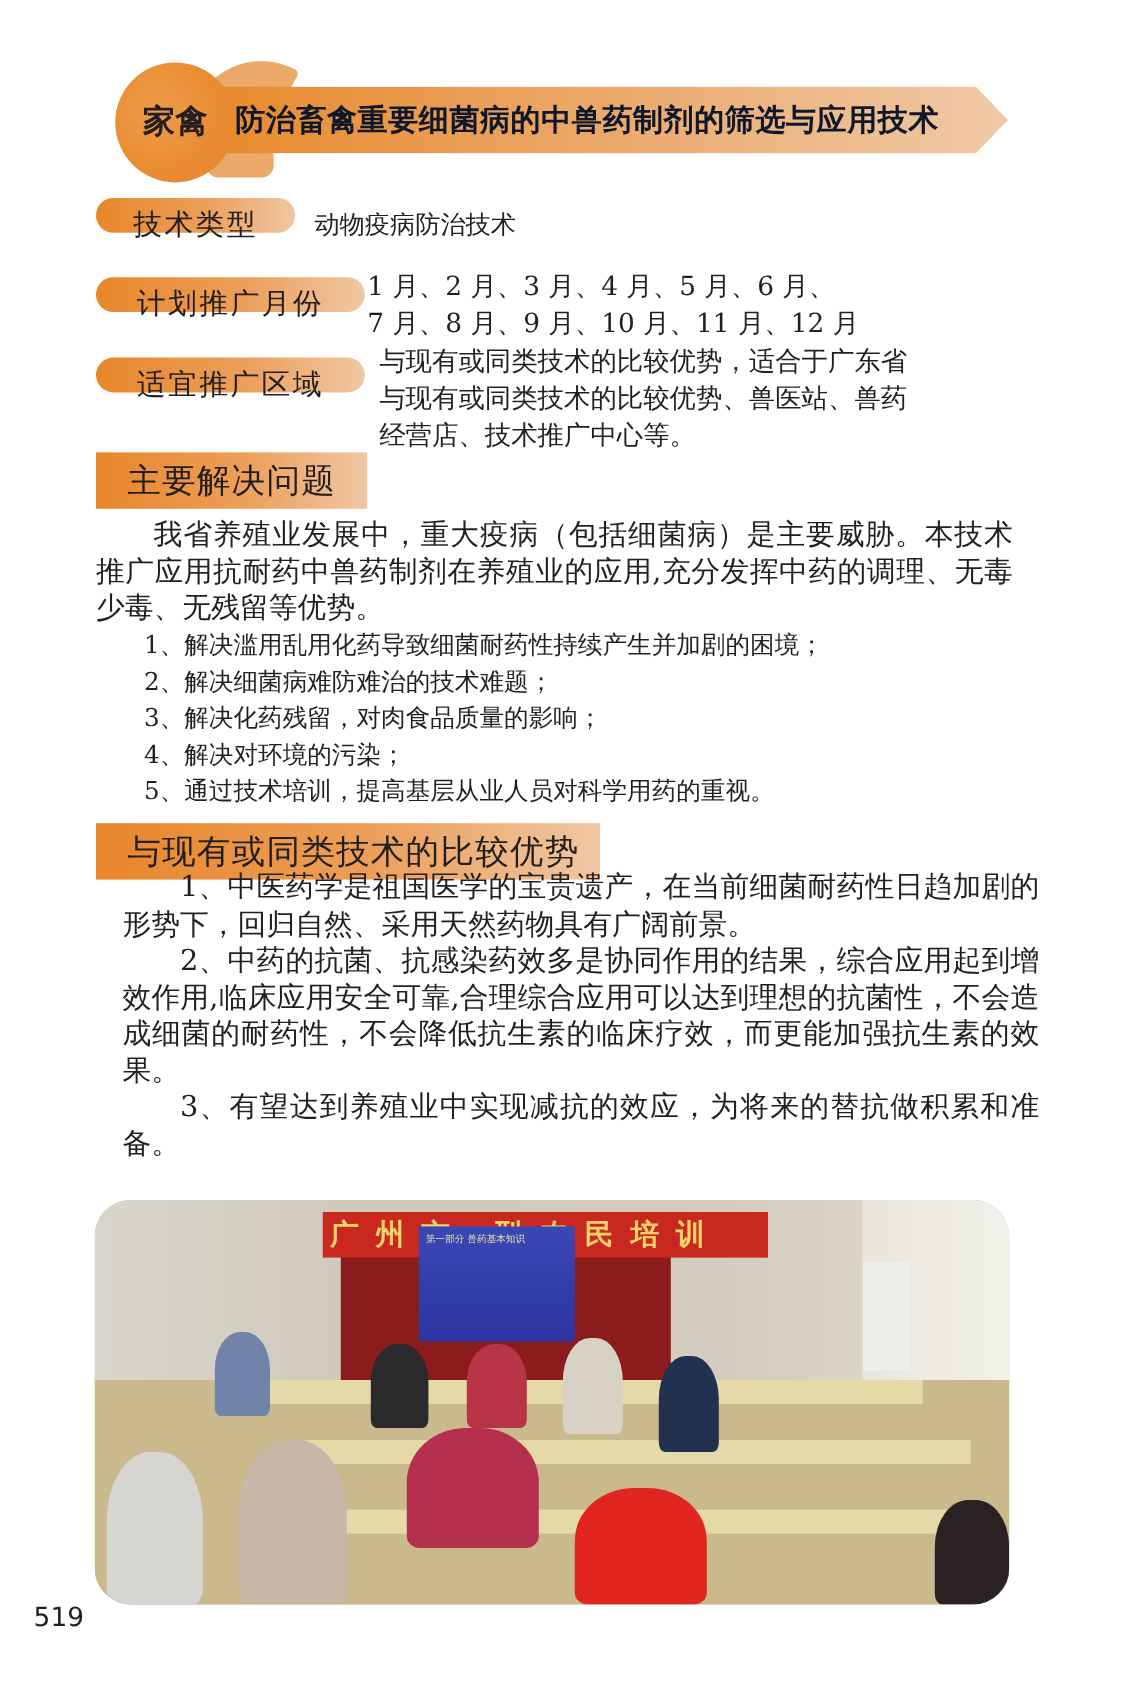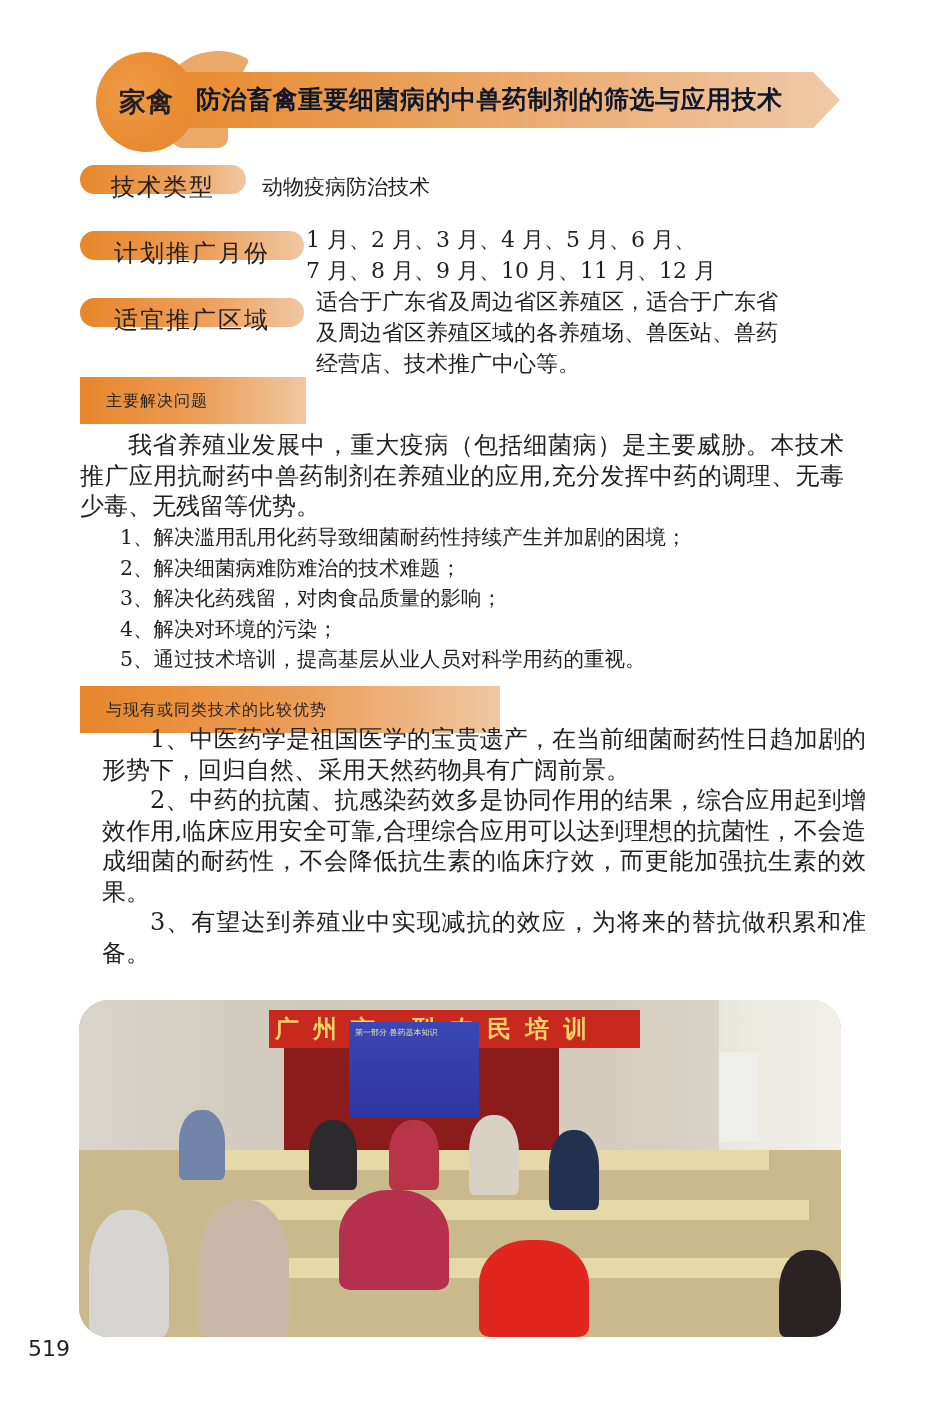--- a/index.html
+++ b/index.html
@@ -44,21 +44,21 @@
     height:29px; border-radius:23px;
     background:linear-gradient(90deg,#e8862a 0%,#ec9f5a 55%,#f0c7a3 100%);
     font-family:"DejaVu Sans","Liberation Sans",sans-serif; font-size:24px; color:#231f20;
     line-height:45px; text-align:center; letter-spacing:2px;
   }
   .value { font-size:22px; line-height:31px; color:#231f20; }
 
   
   .sec {
     height:47px; background:linear-gradient(90deg,#e8862a 0%,#ec9f5a 55%,#f0c7a3 100%);
-    font-family:Liberation Sans, sans-serif; font-size:16px; color:#231f20;
+    font-family:Liberation Sans, sans-serif; font-size:28px; color:#231f20;
     line-height:47px; padding-left:26px; box-sizing:border-box; letter-spacing:1px;
   }
 
   .para { left:80px; width:764px; font-size:24px; line-height:30.5px; text-align:justify; }
   .para p { margin:0; text-indent:2em; }
   .list { left:80px; width:764px; font-size:20.5px; line-height:30.5px; }
   .list div { padding-left:40px; white-space:nowrap; }
 
   
   .photo {
@@ -91,22 +91,22 @@
 <div class="abs value" style="left:262px;top:172px;font-size:21px;">动物疫病防治技术</div>
 
 <div class="abs pill" style="left:80px;top:231px;width:224px;">计划推广月份</div>
 <div class="abs value" style="left:306px;top:224px;">
   <div>1 月、2 月、3 月、4 月、5 月、6 月、</div>
   <div>7 月、8 月、9 月、10 月、11 月、12 月</div>
 </div>
 
 <div class="abs pill" style="left:80px;top:298px;width:224px;">适宜推广区域</div>
 <div class="abs value" style="left:316px;top:286px;width:528px;">
-  <div>适合于广东省及周边省区养殖区，适合于广东省</div>
-  <div>及周边省区养殖区域的各养殖场、兽医站、兽药</div>
+  <div>与现有或同类技术的比较优势，适合于广东省</div>
+  <div>与现有或同类技术的比较优势、兽医站、兽药</div>
   <div>经营店、技术推广中心等。</div>
 </div>
 
 <div class="abs sec" style="left:80px;top:377px;width:226px;">主要解决问题</div>
 <div class="abs para" style="top:430px;">
   <p>我省养殖业发展中，重大疫病（包括细菌病）是主要威胁。本技术推广应用抗耐药中兽药制剂在养殖业的应用,充分发挥中药的调理、无毒少毒、无残留等优势。</p>
 </div>
 <div class="abs list" style="top:522px;">
   <div>1、解决滥用乱用化药导致细菌耐药性持续产生并加剧的困境；</div>
   <div>2、解决细菌病难防难治的技术难题；</div>

